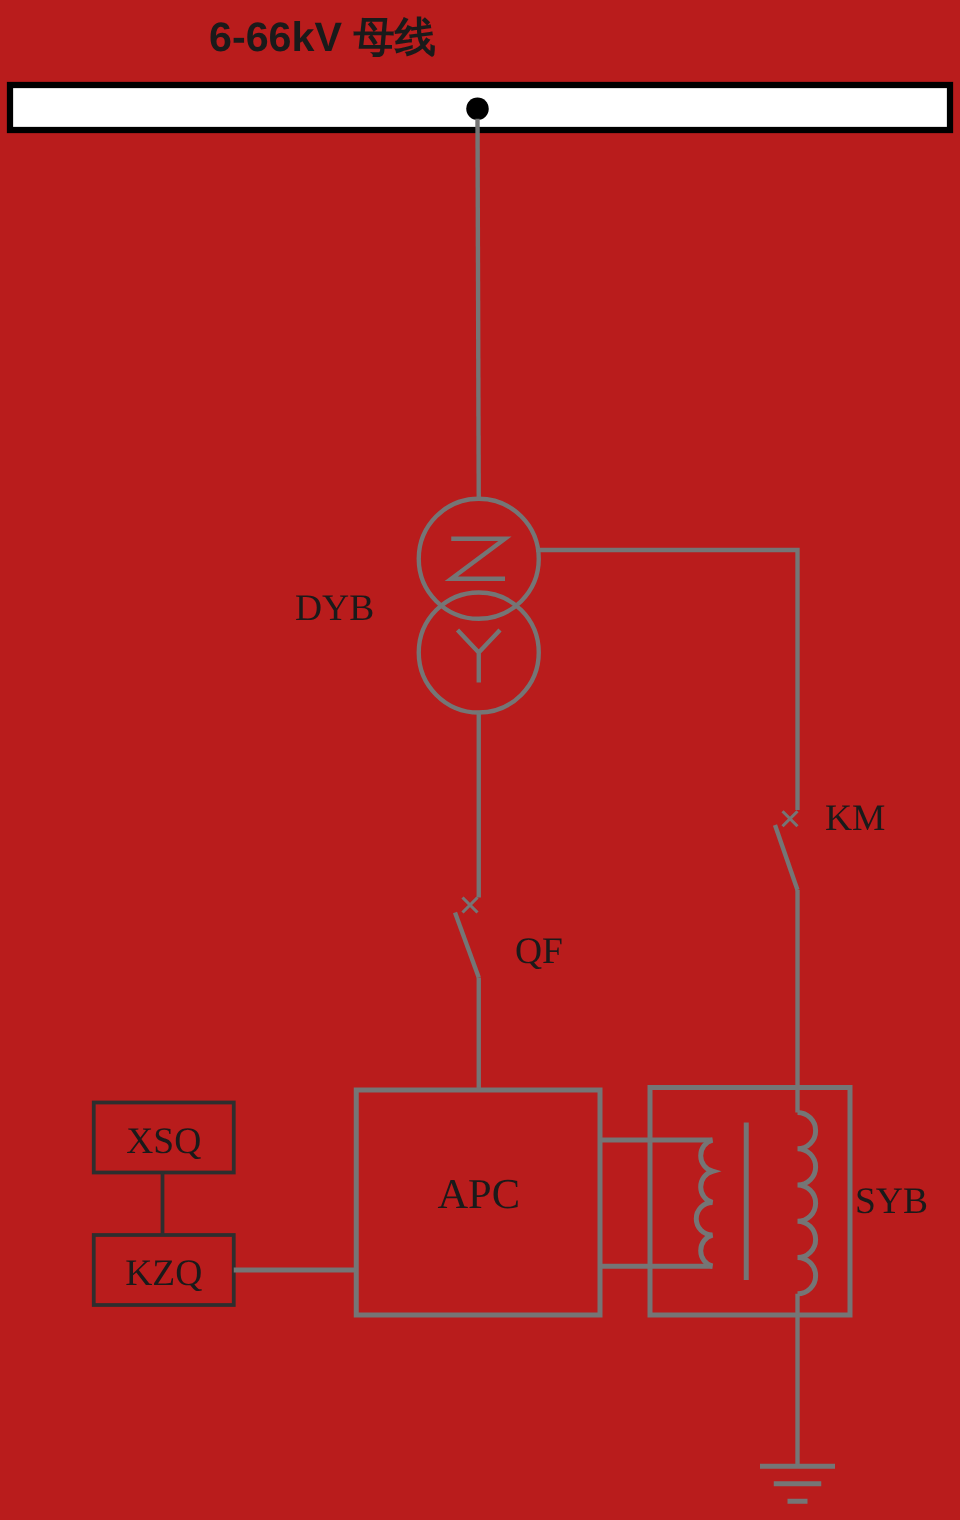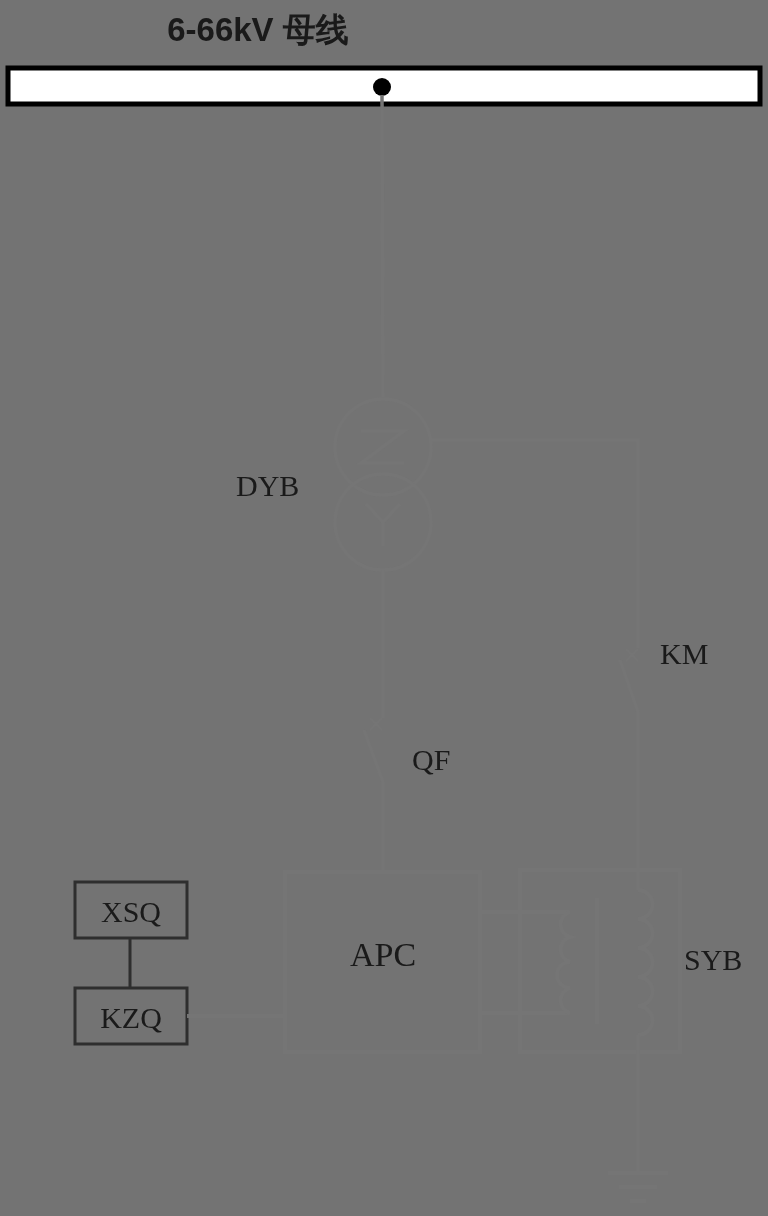--- a/index.html
+++ b/index.html
@@ -4,21 +4,21 @@
 <style>
   html, body {
     margin: 0;
     padding: 0;
     background: #ffffff;
   }
   #page {
     position: relative;
     width: 768px;
     height: 1216px;
-    background: #737373;
+    background: #b91c1c;
     overflow: hidden;
   }
   svg {
     display: block;
   }
   .label {
     font-family: "Liberation Serif", "DejaVu Serif", serif;
     font-size: 30px;
   }
   .label-lg {

